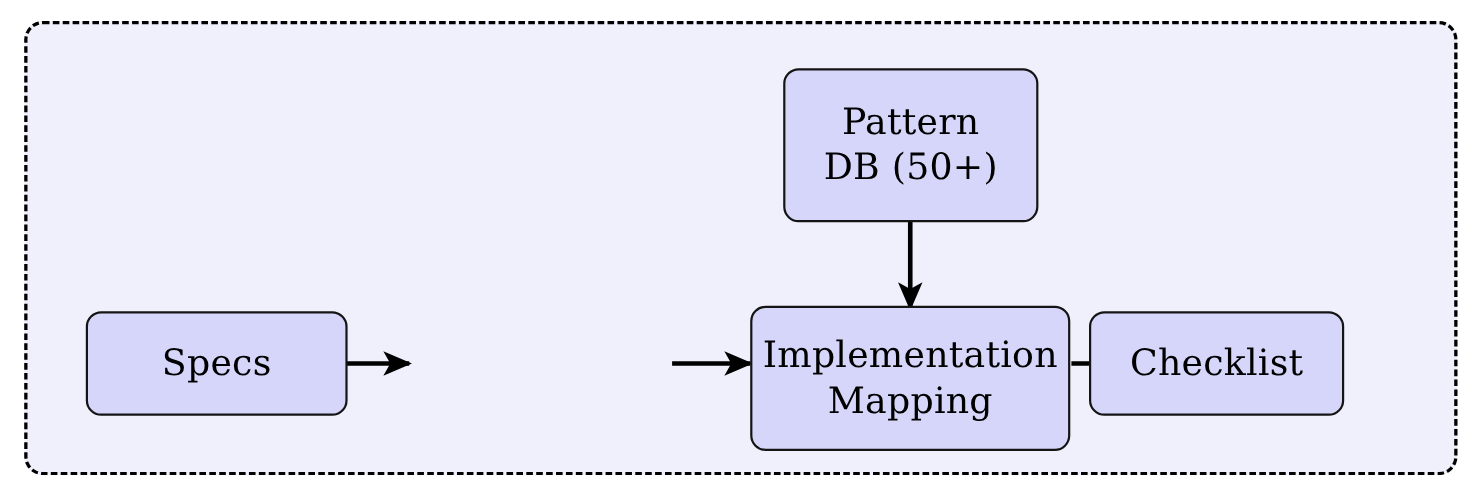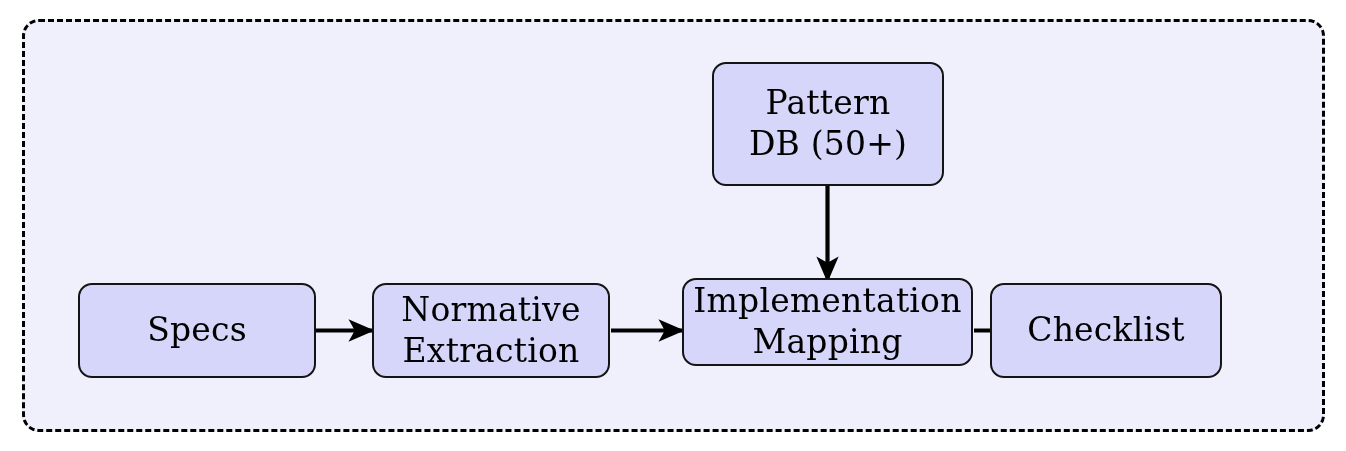--- a/index.html
+++ b/index.html
@@ -49,23 +49,23 @@
     text-align: center;
     line-height: 1.18;
     font-size: 33px;
     letter-spacing: 0.2px;
     white-space: nowrap;
   }
   .node .line2 { margin-top: 2px; }
 
   #node-specs        { left: 62px;  top: 283px; width: 238px; height: 95px; margin-left: 16px; }
   #node-normative    { left: 372px; top: 283px; width: 238px; height: 95px; }
-  #node-implementation { left: 682px; top: 278px; width: 291px; height: 88px; }
+  #node-implementation { left: 682px; top: 278px; width: 291px; height: 132px; }
   #node-checklist    { left: 990px; top: 283px; width: 232px; height: 95px; }
-  #node-patterndb    { left: 712px; top: 62px;  width: 232px; height: 124px; }
+  #node-patterndb    { left: 712px; top: 62px;  width: 232px; height: 140px; }
 
   
   .connectors {
     position: absolute;
     left: 0;
     top: 0;
     width: 1346px;
     height: 451px;
     pointer-events: none;
   }
@@ -95,24 +95,20 @@
 
   <div class="node" id="node-patterndb">
     <span class="line1">Pattern</span>
     <span class="line2">DB (50+)</span>
   </div>
 
   <div class="node" id="node-specs">
     <span class="line1">Specs</span>
   </div>
 
-  <div class="node" id="node-normative">
-    <span class="line1">Normative</span>
-    <span class="line2">Extraction</span>
-  </div>
 
   <div class="node" id="node-implementation">
     <span class="line1">Implementation</span>
     <span class="line2">Mapping</span>
   </div>
 
   <div class="node" id="node-checklist">
     <span class="line1">Checklist</span>
   </div>
 

